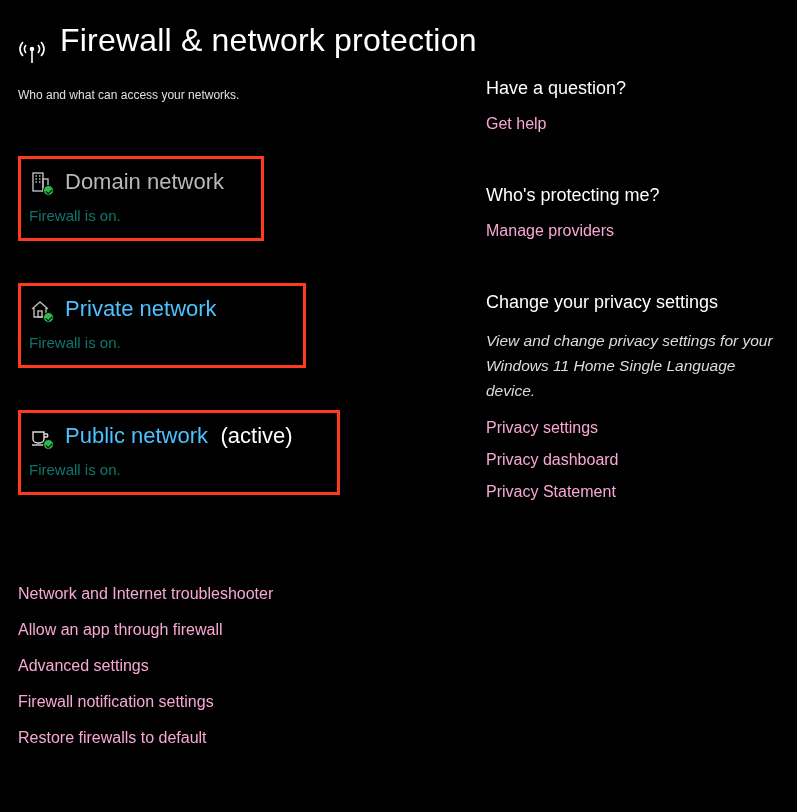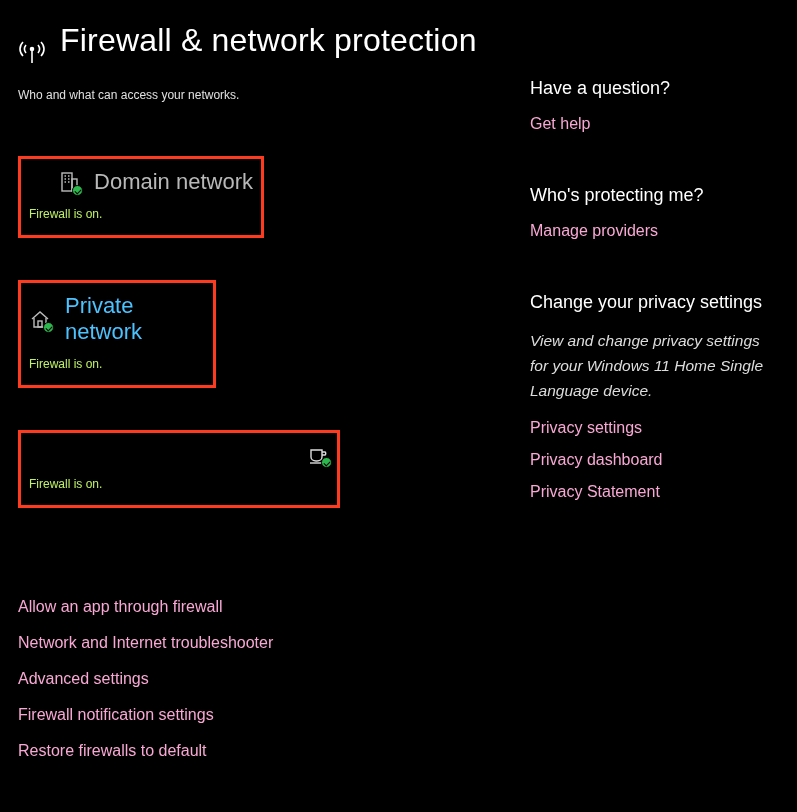--- a/index.html
+++ b/index.html
@@ -49,27 +49,26 @@
     .net-list {
       margin-top: 54px;
     }
     .net-item {
       border: 3px solid #ff3b1f;
       padding: 10px 8px 14px 8px;
       margin-bottom: 42px;
       display: inline-block;
     }
     .net-item.w1 { width: 246px; }
-    .net-item.w2 { width: 198px; }
+    .net-item.w2 { width: 288px; }
     .net-item.w3 { width: 322px; }
     .net-head {
       display: flex;
       align-items: center;
       gap: 14px;
-      justify-content: flex-end;
     }
     .net-icon {
       position: relative;
       width: 22px;
       height: 22px;
       flex-shrink: 0;
     }
     .check {
       position: absolute;
       bottom: -3px;
@@ -97,41 +96,40 @@
     }
     .net-title.muted { color: #b8b8b8; }
     .net-title.link { color: #4cc2ff; }
     .active-tag {
       font-size: 22px;
       font-weight: 500;
       color: #fff;
       margin-left: 8px;
     }
     .net-status {
-      font-size: 12px;
-      color: #bef264;
+      font-size: 15px;
+      color: #0f766e;
       margin-top: 12px;
     }
     .links {
       margin-top: 48px;
     }
     .links a, .sidebar a {
       display: block;
       color: #f9a8d4;
       text-decoration: none;
       font-size: 16px;
       margin-bottom: 18px;
       cursor: pointer;
     }
     .sidebar a {
       margin-bottom: 14px;
     }
     .side-section {
       margin-bottom: 52px;
-      margin-left: 44px;
     }
     .side-title {
       font-size: 18px;
       font-weight: 400;
       color: #fff;
       margin-bottom: 16px;
     }
     .side-text {
       font-size: 15.5px;
       color: #ddd;
@@ -199,28 +197,32 @@
       <div class="net-item w3">
         <div class="net-head">
           <span class="net-icon">
             <svg width="22" height="22" viewBox="0 0 22 22" fill="none" stroke="#ddd" stroke-width="1.4">
               <path d="M4 7 L15 7 L15 14 C15 16 13 18 10 18 L9 18 C6 18 4 16 4 14 Z"></path>
               <path d="M15 9 L18 9 C19 9 19 12 18 12 L15 12"></path>
               <line x1="3" y1="20" x2="17" y2="20"></line>
             </svg>
             <span class="check"></span>
           </span>
+          <span>
+            <span class="net-title link">Public network</span>
+            <span class="active-tag">(active)</span>
+          </span>
         </div>
         <div class="net-status">Firewall is on.</div>
       </div>
     </div>
 
     <div class="links">
+      <a>Network and Internet troubleshooter</a>
       <a>Allow an app through firewall</a>
-      <a>Network and Internet troubleshooter</a>
       <a>Advanced settings</a>
       <a>Firewall notification settings</a>
       <a>Restore firewalls to default</a>
     </div>
   </div>
 
   <div class="sidebar">
     <div class="side-section">
       <div class="side-title">Have a question?</div>
       <a>Get help</a>

